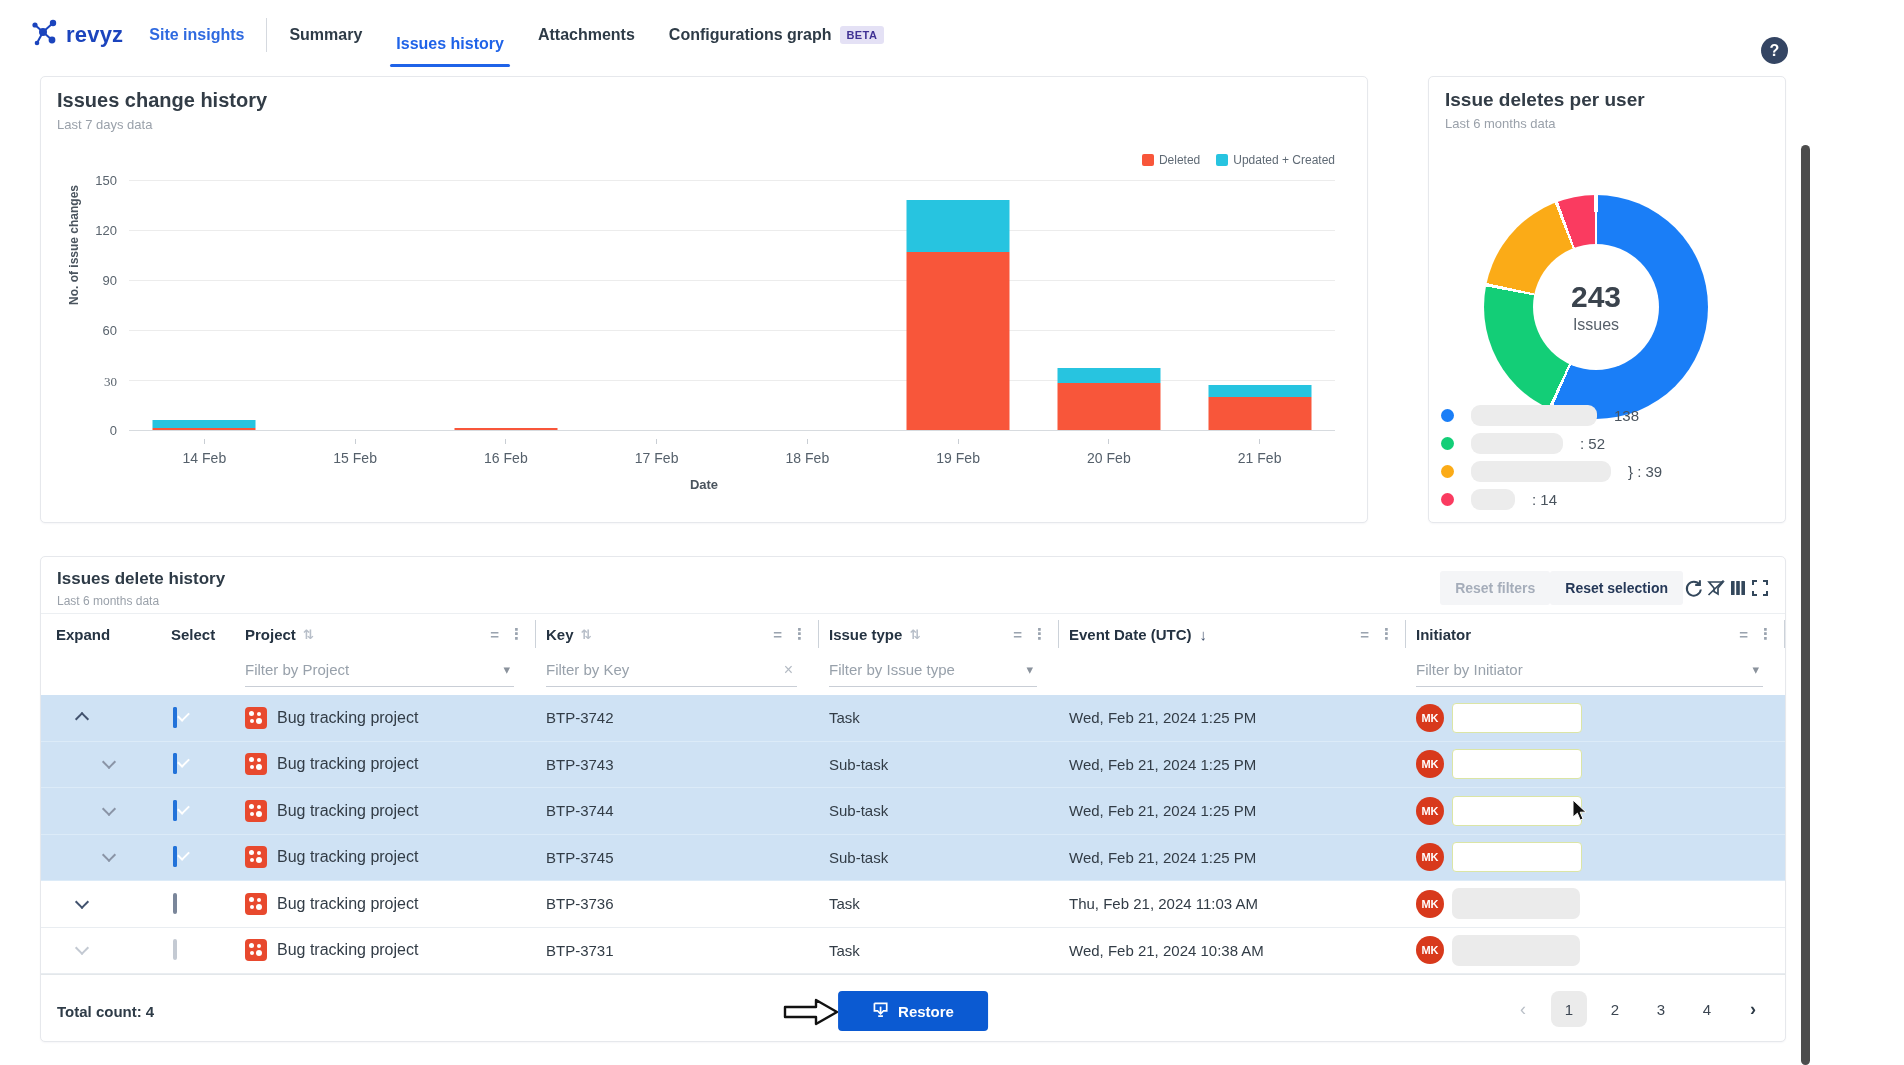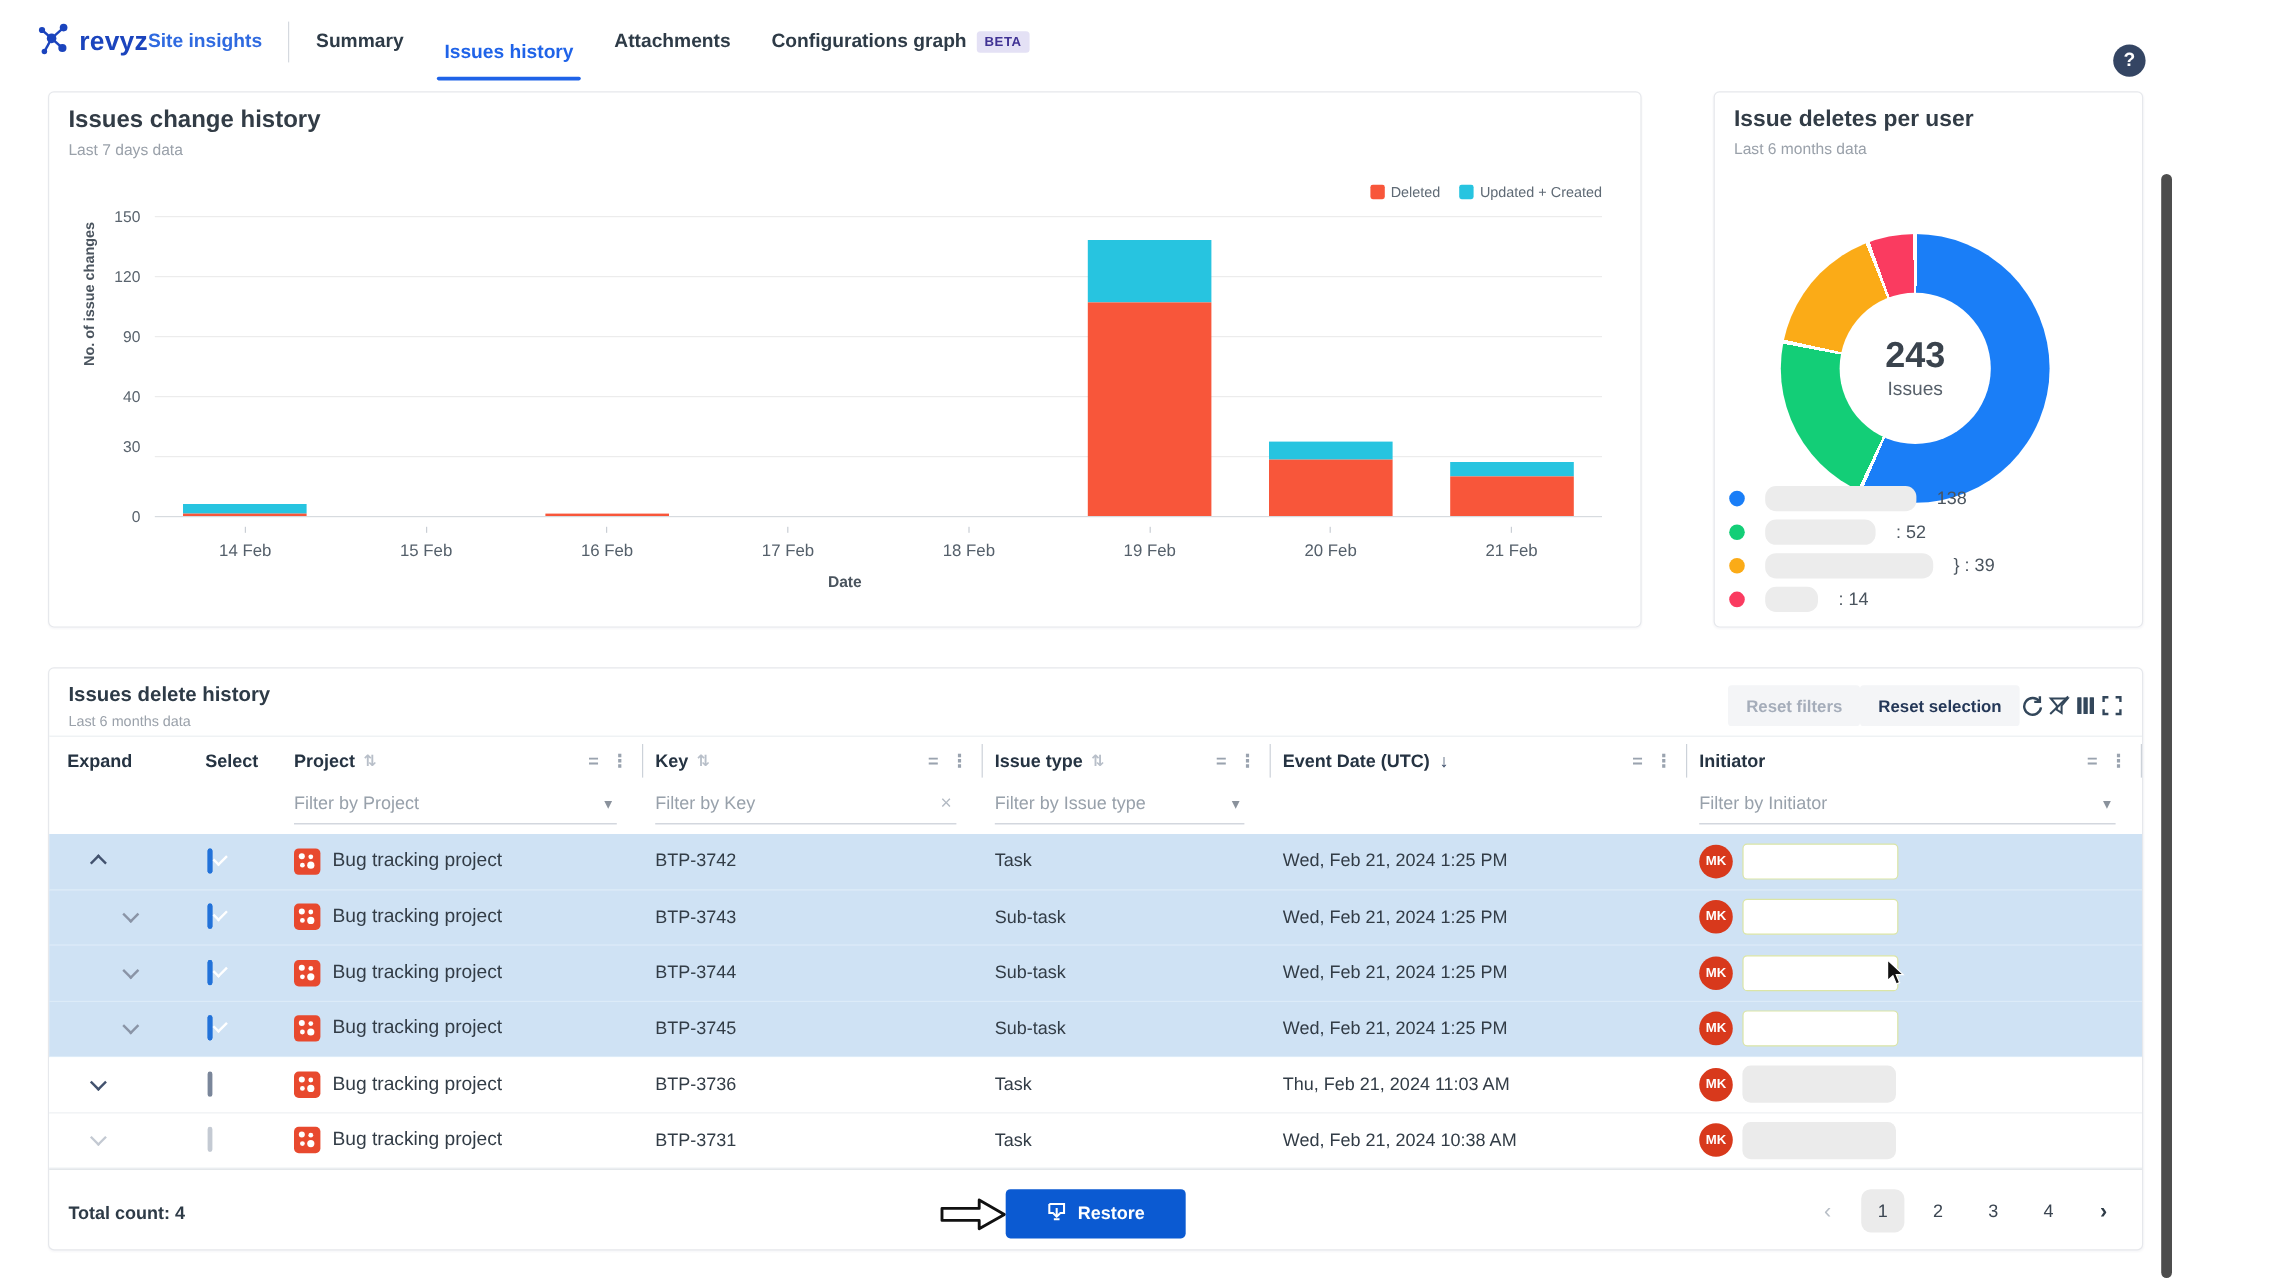--- a/index.html
+++ b/index.html
@@ -4,21 +4,21 @@
 <style>
   * { margin:0; padding:0; box-sizing:border-box; }
   html,body { background:#fff; }
   body { font-family:"Liberation Sans","DejaVu Sans",sans-serif; color:#2e3b47; }
   .app { position:relative; width:1904px; height:1065px; overflow:hidden; background:#fff; }
 
   
   .nav { position:absolute; left:0; top:0; width:100%; height:70px; display:flex; align-items:center; padding-left:30px; background:#fff; }
   .brand { display:flex; align-items:center; gap:6px; }
   .brand-text { font-size:22px; font-weight:bold; color:#1b44bd; letter-spacing:.2px; }
-  .site-insights { font-size:16px; font-weight:bold; color:#2f6ae0; cursor:pointer; }
+  .site-insights { margin-left:26px; font-size:16px; font-weight:bold; color:#2f6ae0; cursor:pointer; }
   .nav-divider { width:1px; height:34px; background:#d5d9df; margin:0 22px; }
   .nav-tabs { display:flex; align-items:center; gap:34px; height:70px; }
   .nav-tab { position:relative; font-size:16px; font-weight:bold; color:#2e3b47; height:70px; display:flex; align-items:center; gap:8px; cursor:pointer; }
   .nav-tab.active { color:#1f63e8;margin-top:18px; }
   .nav-tab.active::after { content:''; position:absolute; left:-6px; right:-6px; bottom:12px; height:3px; border-radius:2px; background:#1f63e8; }
   .beta-badge { background:#e4e1f5; color:#403294; font-size:11px; font-weight:bold; padding:3px 7px; border-radius:3px; letter-spacing:.4px; }
   .help-btn { position:absolute; right:116px; top:37px; width:27px; height:27px; border-radius:50%; background:#344563; color:#fff; display:flex; align-items:center; justify-content:center; font-size:16px; font-weight:bold; cursor:pointer; }
 
   
   .card { position:absolute; background:#fff; border:1px solid #e6e8ec; border-radius:5px; box-shadow:0 1px 2px rgba(9,30,66,.04); }
@@ -174,23 +174,23 @@
         <span class="li">
           <span class="sw" style="background: rgb(39, 196, 224);"></span>
           <span>Updated + Created</span>
         </span>
       </div>
     <div class="ylab">No. of issue changes</div>
     <div class="plot">
         <div class="grid zero" style="bottom: 0px;"></div>
         <div class="ytick" style="bottom: 0px;">0</div>
         <div class="grid" style="bottom: 50px;"></div>
-        <div class="ytick" style="bottom: 58px;">30</div>
+        <div class="ytick" style="bottom: 48px; font-family: Liberation Serif, serif;">30</div>
         <div class="grid" style="bottom: 100px;"></div>
-        <div class="ytick" style="bottom: 100px;">40</div>
+        <div class="ytick" style="bottom: 100px;">60</div>
         <div class="grid" style="bottom: 150px;"></div>
         <div class="ytick" style="bottom: 150px;">90</div>
         <div class="grid" style="bottom: 200px;"></div>
         <div class="ytick" style="bottom: 200px;">120</div>
         <div class="grid" style="bottom: 250px;"></div>
         <div class="ytick" style="bottom: 250px;">150</div>
         <div class="slot" style="left: 0%; width: 12.5%;">
           <div class="bar">
             <div style="height: 1.66667px; background: rgb(248, 86, 58);"></div>
             <div style="height: 8.33333px; background: rgb(39, 196, 224);"></div>

